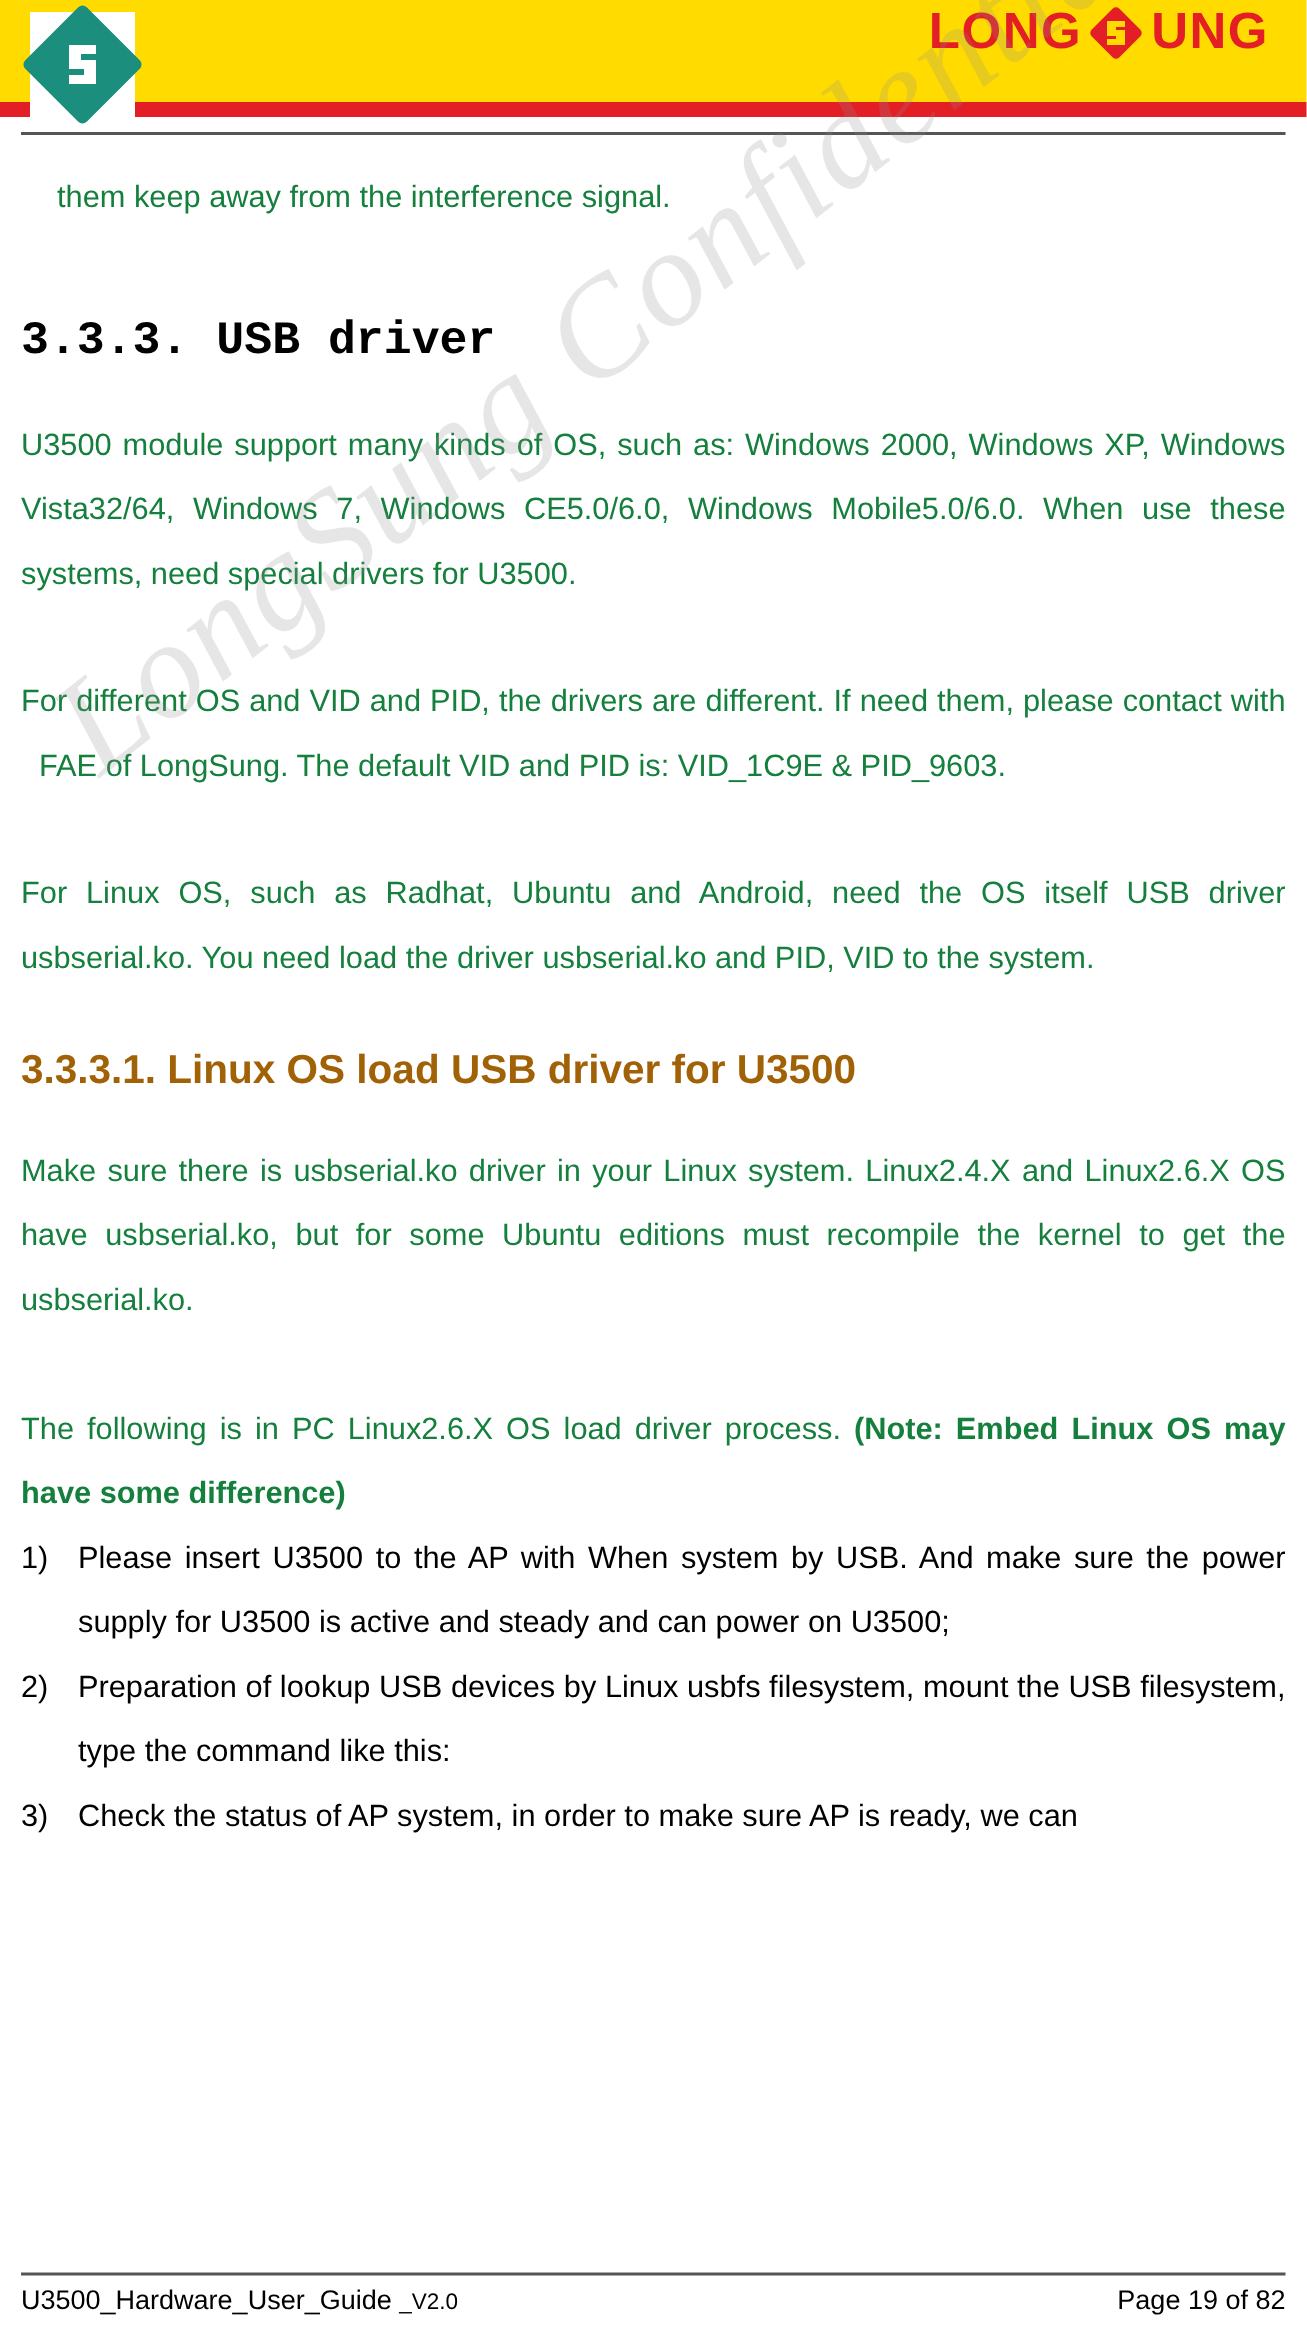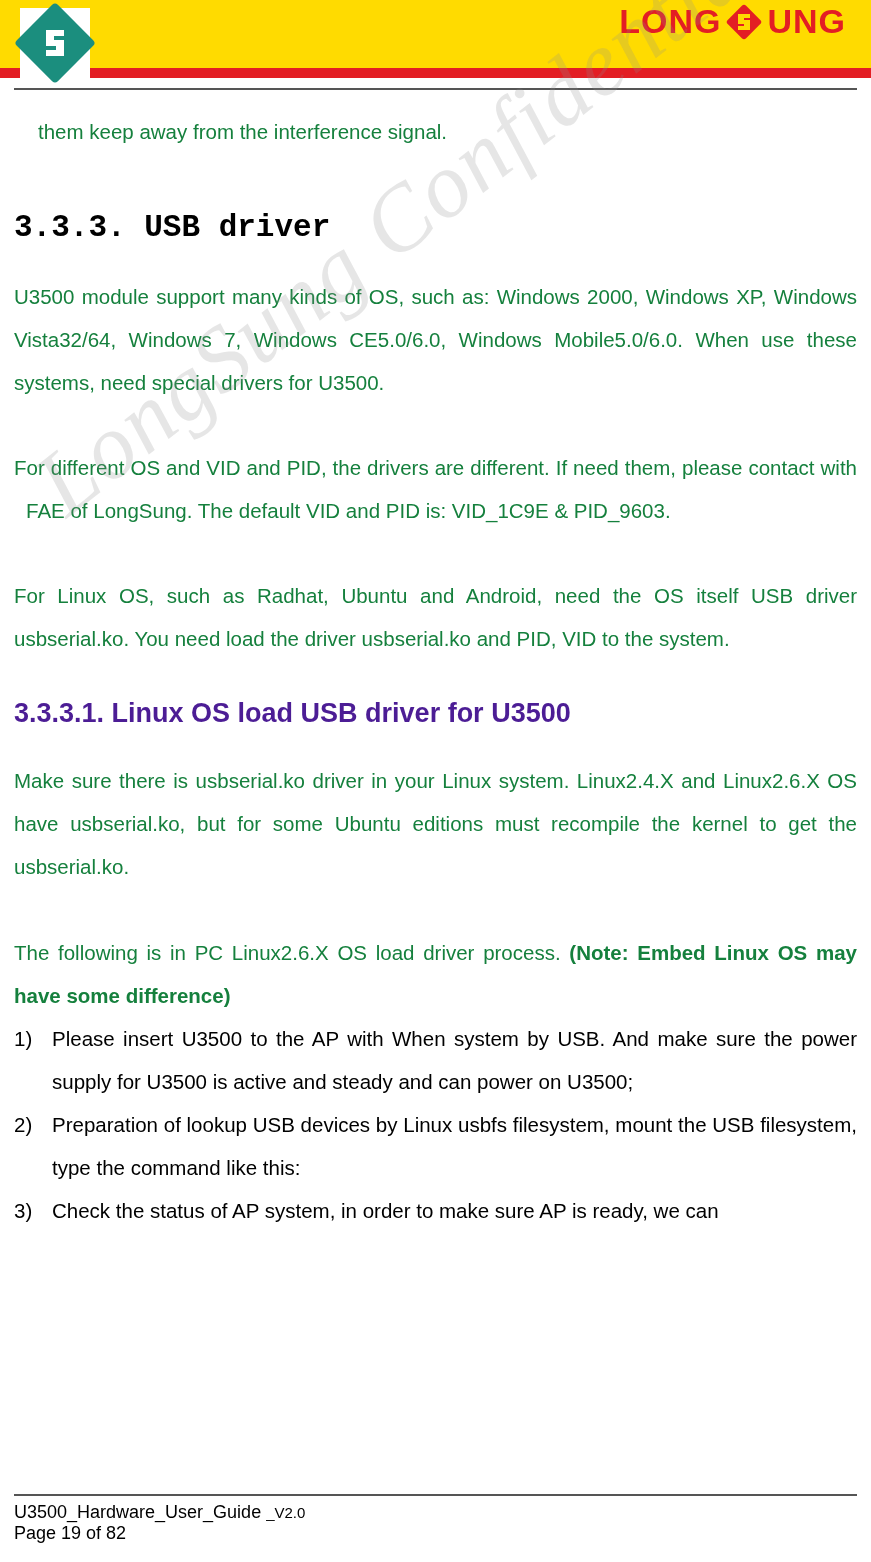--- a/index.html
+++ b/index.html
@@ -142,21 +142,21 @@
       margin-top: 57px;
       margin-bottom: 30px;
       color: #000000;
       font-family: Liberation Mono, monospace;
     }
     .h4 {
       font-size: 27px;
       font-weight: bold;
       margin-top: 38px;
       margin-bottom: 30px;
-      color: #4c1d95;
+      color: #a16207;
     }
     .list-item {
       display: flex;
       font-size: 20.5px;
       line-height: 2.1;
       color: #000;
       text-align: justify;
     }
     .list-num {
       width: 38px;
@@ -186,21 +186,20 @@
     .footer-rule {
       height: 2px;
       background: #555;
       margin-bottom: 6px;
     }
     .footer-row {
       display: flex;
       justify-content: space-between;
       font-size: 18px;
       color: #000;
-      flex-direction: column;
     }
     .footer-left .ver {
       font-size: 15px;
     }
     .hanging-para {
       padding-left: 12px;
       text-indent: -12px;
     }
   </style>
 </head>

